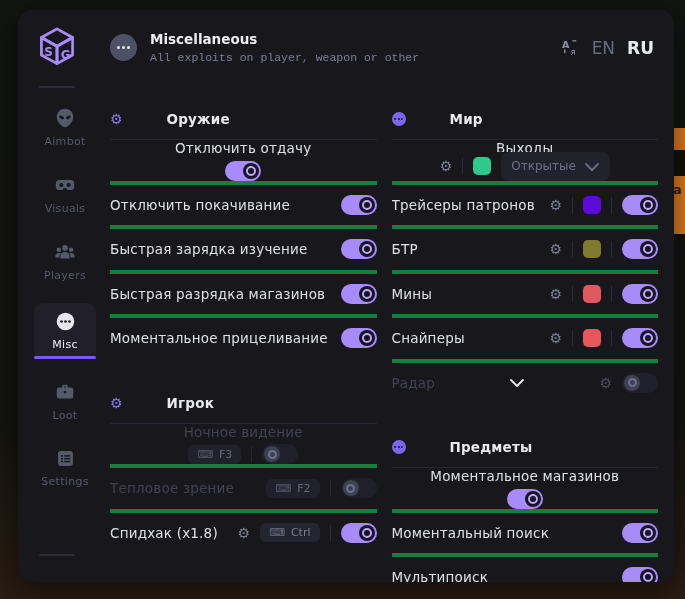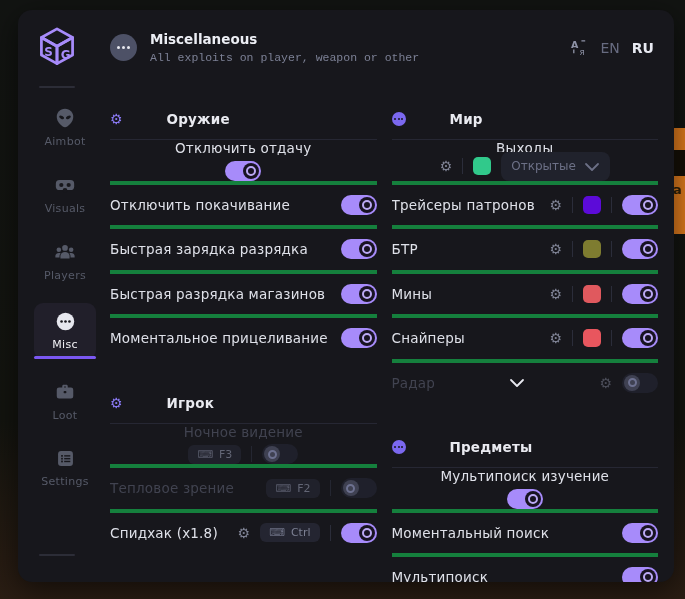--- a/index.html
+++ b/index.html
@@ -32,21 +32,21 @@
   .nav-item.active::after{content:'';position:absolute;left:0;bottom:0;width:100%;height:3px;border-radius:3px;background:#7b58f2;}
 
   
   .header{position:absolute;left:92px;right:20px;top:0;height:75px;display:flex;align-items:center;}
   .hdr-circle{width:27px;height:27px;border-radius:50%;background:#4d5166;display:flex;align-items:center;justify-content:center;gap:2px;flex:none;}
   .hdr-circle i{width:3px;height:3px;border-radius:50%;background:#e8e9f0;}
   .hdr-text{margin-left:13px;}
   .hdr-title{font-size:13.5px;font-weight:bold;color:#eceef4;}
   .hdr-sub{font-size:11.5px;color:#7c8095;margin-top:4px;font-family:Liberation Mono, monospace;}
   .hdr-right{margin-left:auto;display:flex;align-items:center;gap:12px;}
-  .lang{font-size:14px;cursor:pointer;}
+  .lang{font-size:17px;cursor:pointer;}
   .lang.dim{color:#676b80;}
   .lang.active{color:#e8eaf2;font-weight:bold;}
 
   
   .content{position:absolute;left:92px;right:16px;top:75px;bottom:0;
     display:grid;grid-template-columns:1fr 1fr;column-gap:15px;align-content:start;overflow:hidden;}
   .col{min-width:0;}
   .section{margin-top:26px;}
   .section.second{margin-top:36px;}
   .sec-head{display:flex;align-items:center;gap:11px;}
@@ -221,21 +221,21 @@
             <div class="row">
       <span class="row-label">Отключить покачивание</span>
       <span class="spacer"></span>
               <span class="ctrls">
     <span class="toggle ">
                   <span class="knob"></span>
                 </span>
               </span>
             </div>
             <div class="row">
-      <span class="row-label">Быстрая зарядка разрядка</span>
+      <span class="row-label">Быстрая зарядка изучение</span>
       <span class="spacer"></span>
               <span class="ctrls">
     <span class="toggle ">
                   <span class="knob"></span>
                 </span>
               </span>
             </div>
             <div class="row">
       <span class="row-label">Быстрая разрядка магазинов</span>
       <span class="spacer"></span>
@@ -411,21 +411,21 @@
       <span class="sec-dot-circle">
               <i></i>
               <i></i>
               <i></i>
             </span>
       <span class="sec-title">Предметы</span>
           </div>
     <div class="sec-div"></div>
     <div class="rows">
             <div class="row">
-      <span class="row-label">Мультипоиск изучение</span>
+      <span class="row-label">Моментальное магазинов</span>
       <span class="spacer"></span>
               <span class="ctrls">
     <span class="toggle ">
                   <span class="knob"></span>
                 </span>
               </span>
             </div>
             <div class="row">
       <span class="row-label">Моментальный поиск</span>
       <span class="spacer"></span>

